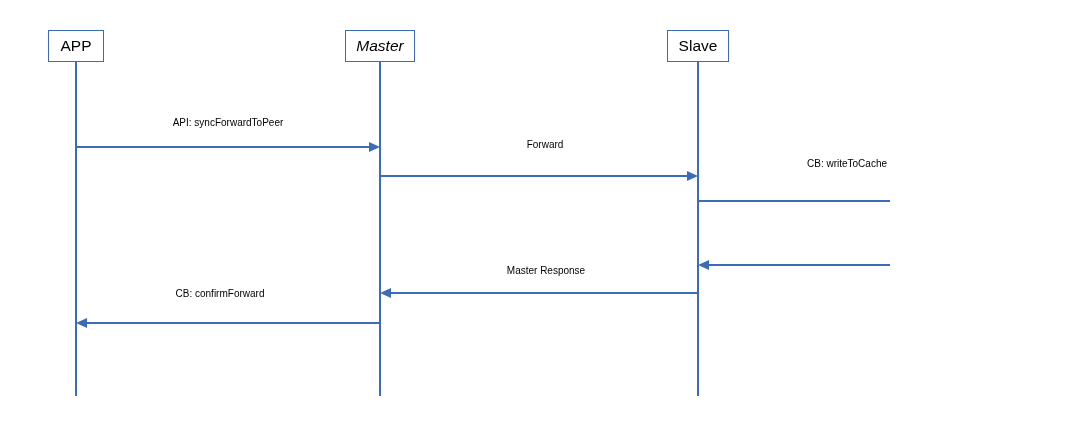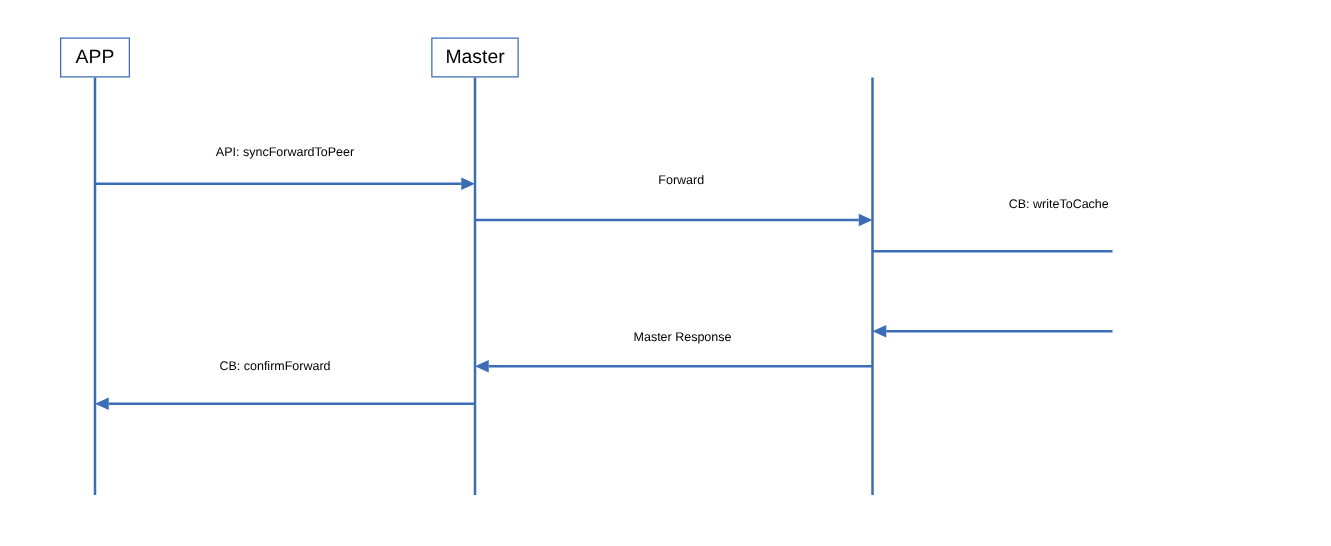--- a/index.html
+++ b/index.html
@@ -66,22 +66,25 @@
   }
 </style>
 </head>
 <body>
 
 <div id="canvas">
 
   <div class="actor-box" style="left:48px; top:30px; width:56px; height:32px;">
     <span class="actor-label">APP</span>
   </div>
-  <div class="actor-box" style="left:345px; top:30px; width:70px; height:32px;">
+  <div class="actor-box" style="left:345px; top:30px; width:70px; height:32px;font-style:italic;">
     <span class="actor-label">Master</span>
+  </div>
+  <div class="actor-box" style="left:667px; top:30px; width:62px; height:32px;">
+    <span class="actor-label">Slave</span>
   </div>
   <div class="actor-box" style="left:975px; top:30px; width:52px; height:32px;">
     <span class="actor-label">App</span>
   </div>
 
   <div class="lifeline" style="left:75px; top:62px; height:334px;"></div>
   <div class="lifeline" style="left:379px; top:62px; height:334px;"></div>
   <div class="lifeline" style="left:697px; top:62px; height:334px;"></div>
   <div class="lifeline" style="left:1000px; top:62px; height:334px;"></div>
 

